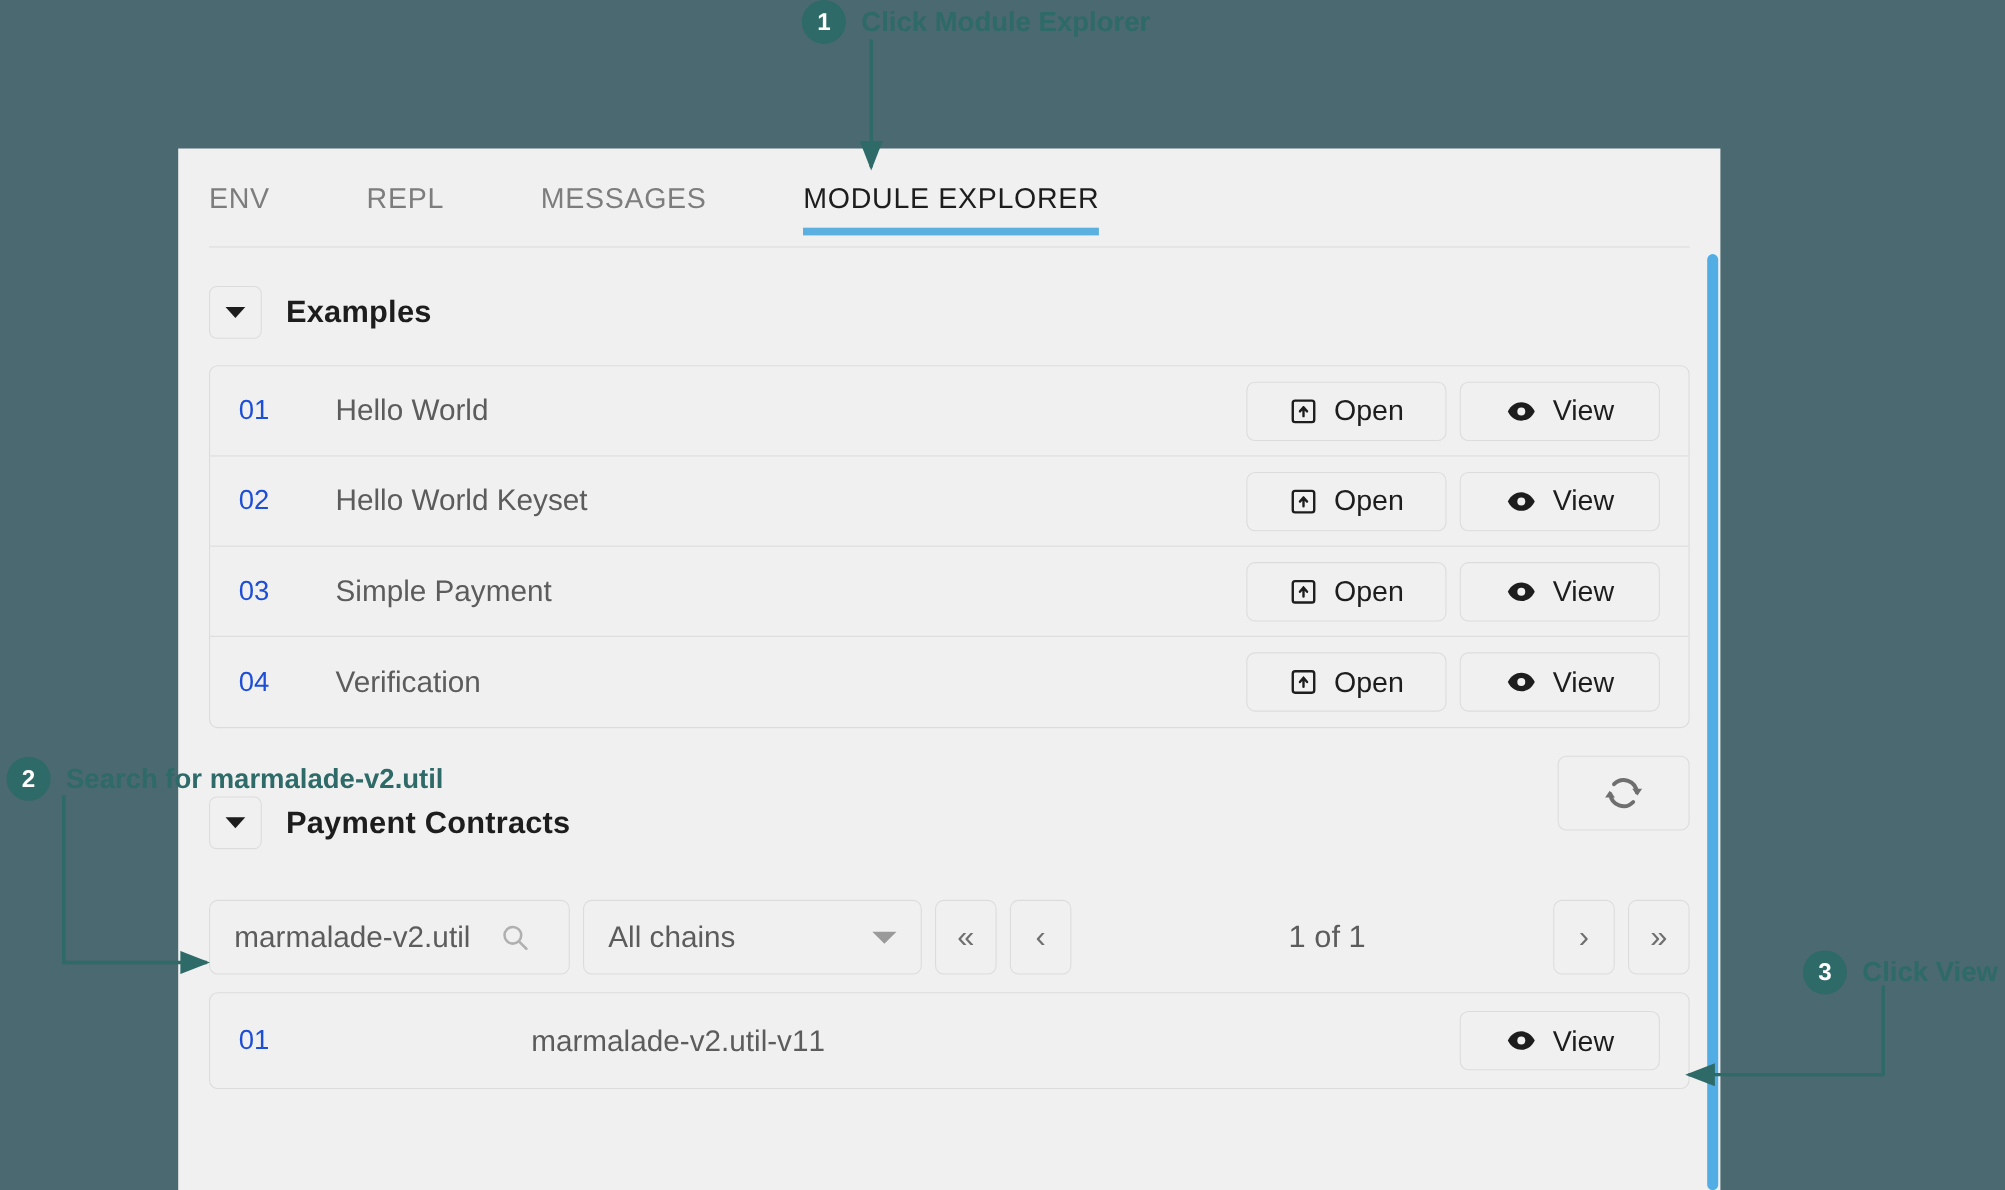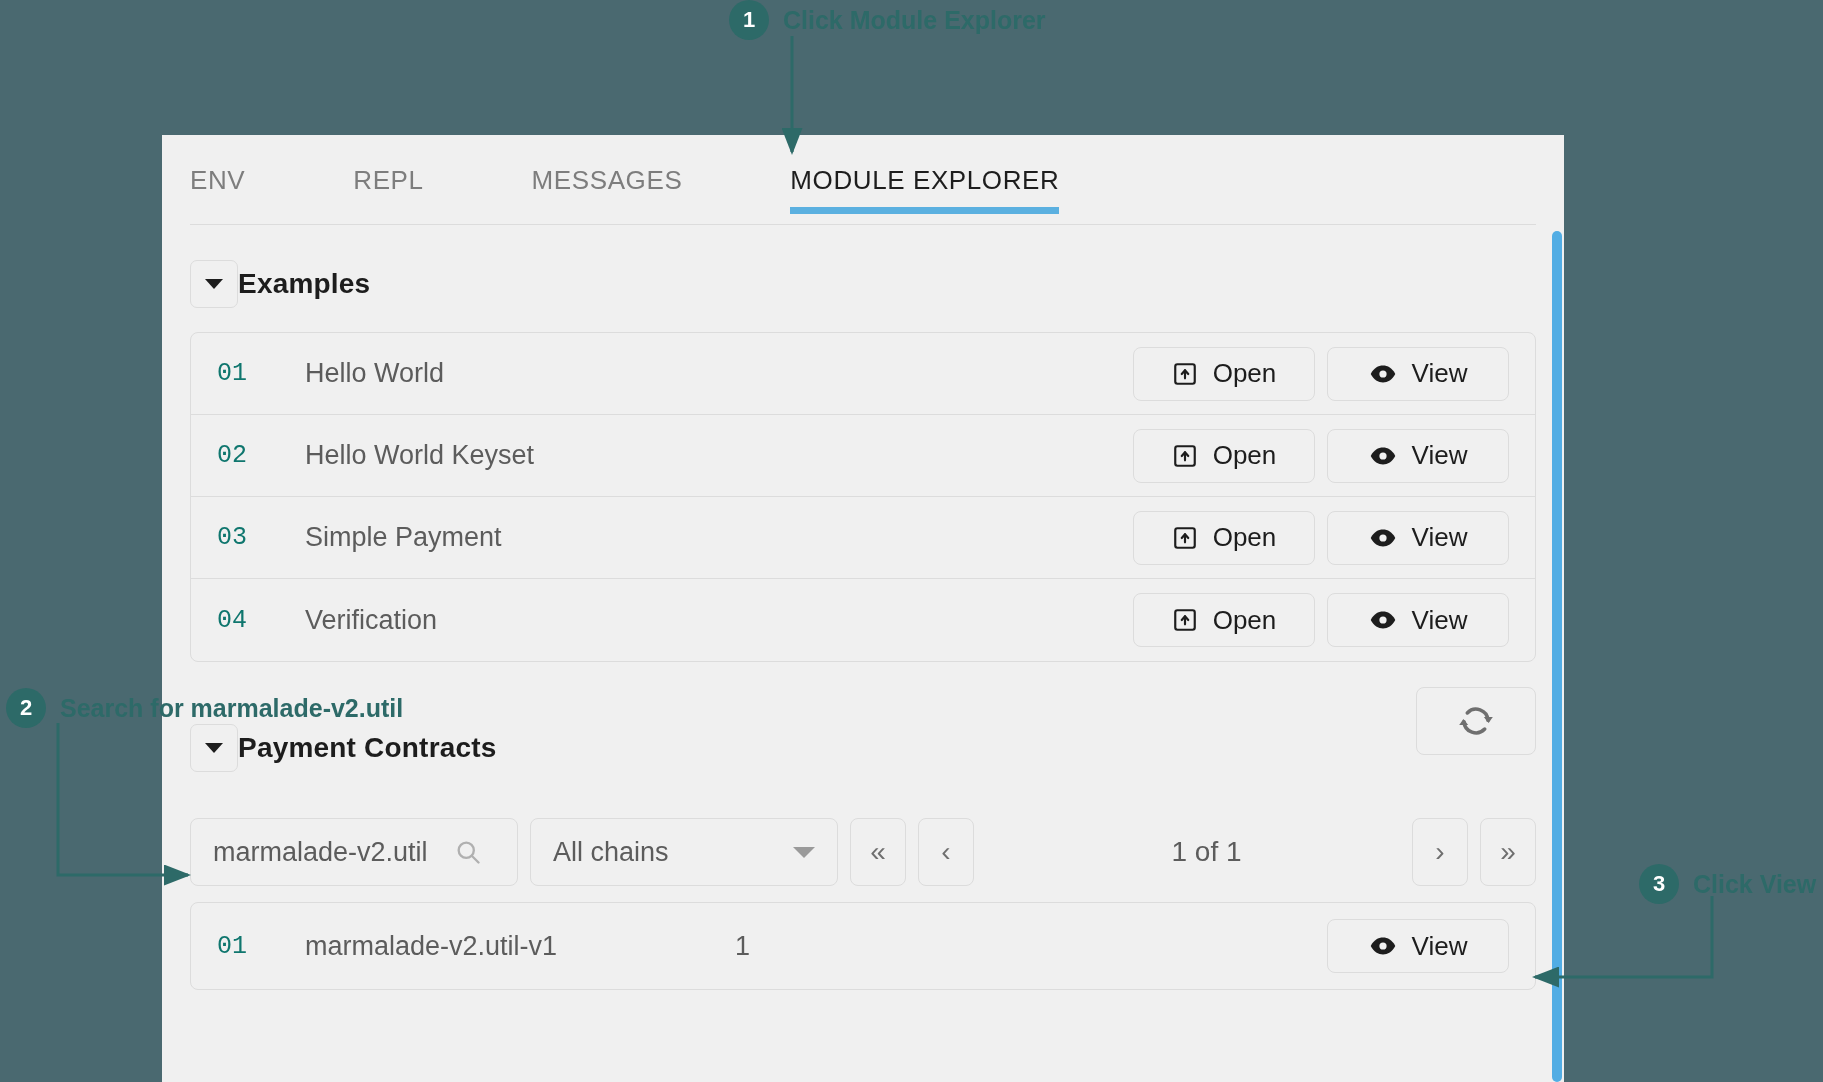--- a/index.html
+++ b/index.html
@@ -39,21 +39,21 @@
     letter-spacing: 0.6px;
     color: #7d7d7d;
     padding: 0 0 0 0;
     height: 94px;
     display: flex;
     align-items: center;
     position: relative;
     cursor: pointer;
     white-space: nowrap;
   }
-  .tab + .tab { margin-left: 92px; }
+  .tab + .tab { margin-left: 72px; }
   .tab.active { color: #1d1d1d; }
   .tab.active::after {
     content: "";
     position: absolute;
     left: 0; right: 0; bottom: 13px;
     height: 7px;
     background: #5bb0e0;
   }
   #tabbar-divider {
     position: absolute;
@@ -75,20 +75,21 @@
     width: 10px;
     height: 851px;
     background: #52ade4;
     border-radius: 5px;
   }
 
   
   .section-header {
     display: flex;
     align-items: center;
+    gap: 22px;
     padding: 35px 0 24px 0;
     position: relative;
   }
   .collapse-btn {
     width: 48px;
     height: 48px;
     border: 1px solid #dcdcdc;
     border-radius: 7px;
     background: #f0f0f0;
     display: flex;
@@ -135,23 +136,22 @@
     display: flex;
     align-items: center;
     height: 82px;
     padding: 0 26px 0 26px;
     border-bottom: 1px solid #dcdcdc;
   }
   .row:last-child { border-bottom: none; }
   .row-index {
     width: 88px;
     font-size: 25px;
-    color: #0f766e;
-    flex: none;
-    font-family: Liberation Mono, monospace;
+    color: #1d4ed8;
+    flex: none;
   }
   .row-label {
     font-size: 27px;
     color: #5c5c5c;
     flex: 1;
     white-space: nowrap;
   }
   .row-chains {
     font-size: 27px;
     color: #5c5c5c;
@@ -465,21 +465,21 @@
       <div class="pg-gap"></div>
       <div class="pg-label">1 of 1</div>
       <div class="pg-gap"></div>
       <div class="pg-btn">›</div>
       <div class="pg-btn">»</div>
     </div>
 
     <div class="list">
       <div class="row" style="height:86px;">
         <div class="row-index">01</div>
-        <div class="row-label" style="flex:none;width:430px;">marmalade-v2.util-v1</div>
+        <div class="row-label" style="flex:none;width:430px;text-align:right;">marmalade-v2.util-v1</div>
         <div class="row-chains">1</div>
         <div class="row-actions result-actions">
           <div class="act-btn">
             <svg width="28" height="28" viewBox="0 0 24 24">
                 <path d="M1.5 12 C4 7 8 4.8 12 4.8 C16 4.8 20 7 22.5 12 C20 17 16 19.2 12 19.2 C8 19.2 4 17 1.5 12 Z" fill="#1d1d1d"></path>
                 <circle cx="12" cy="12" r="3.1" fill="#f0f0f0"></circle>
               </svg>
             <span>View</span>
           </div>
         </div>

